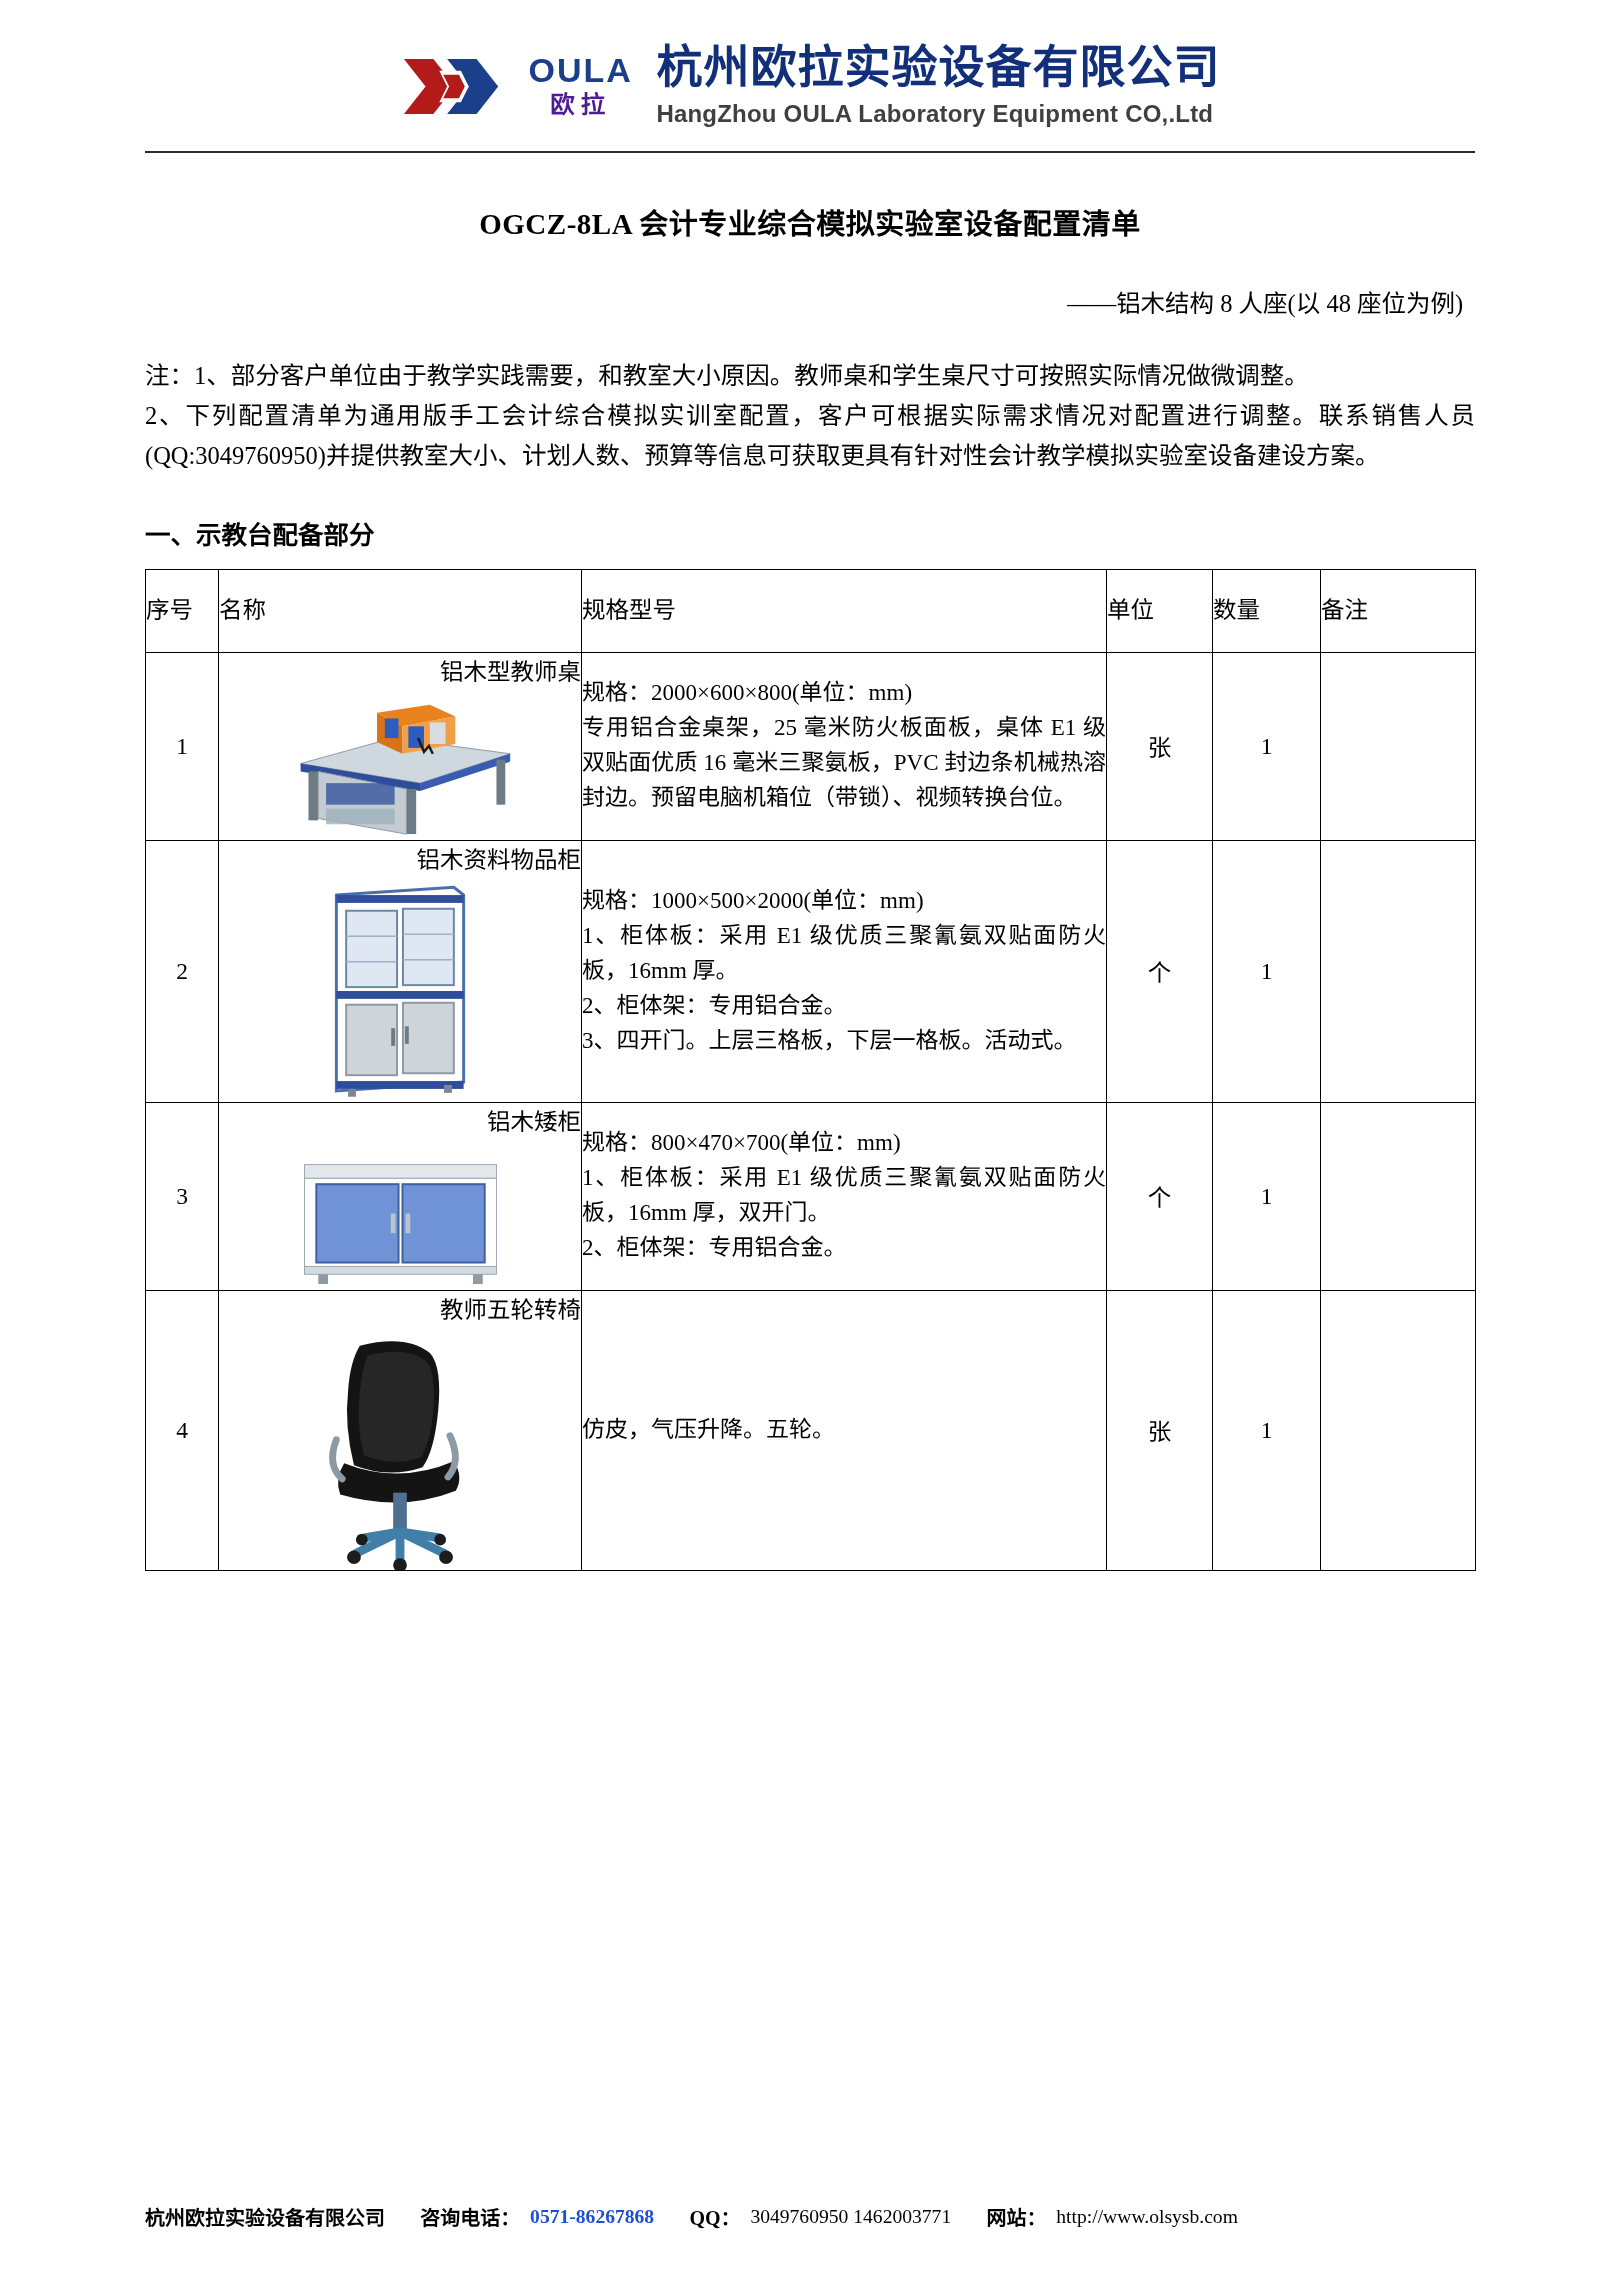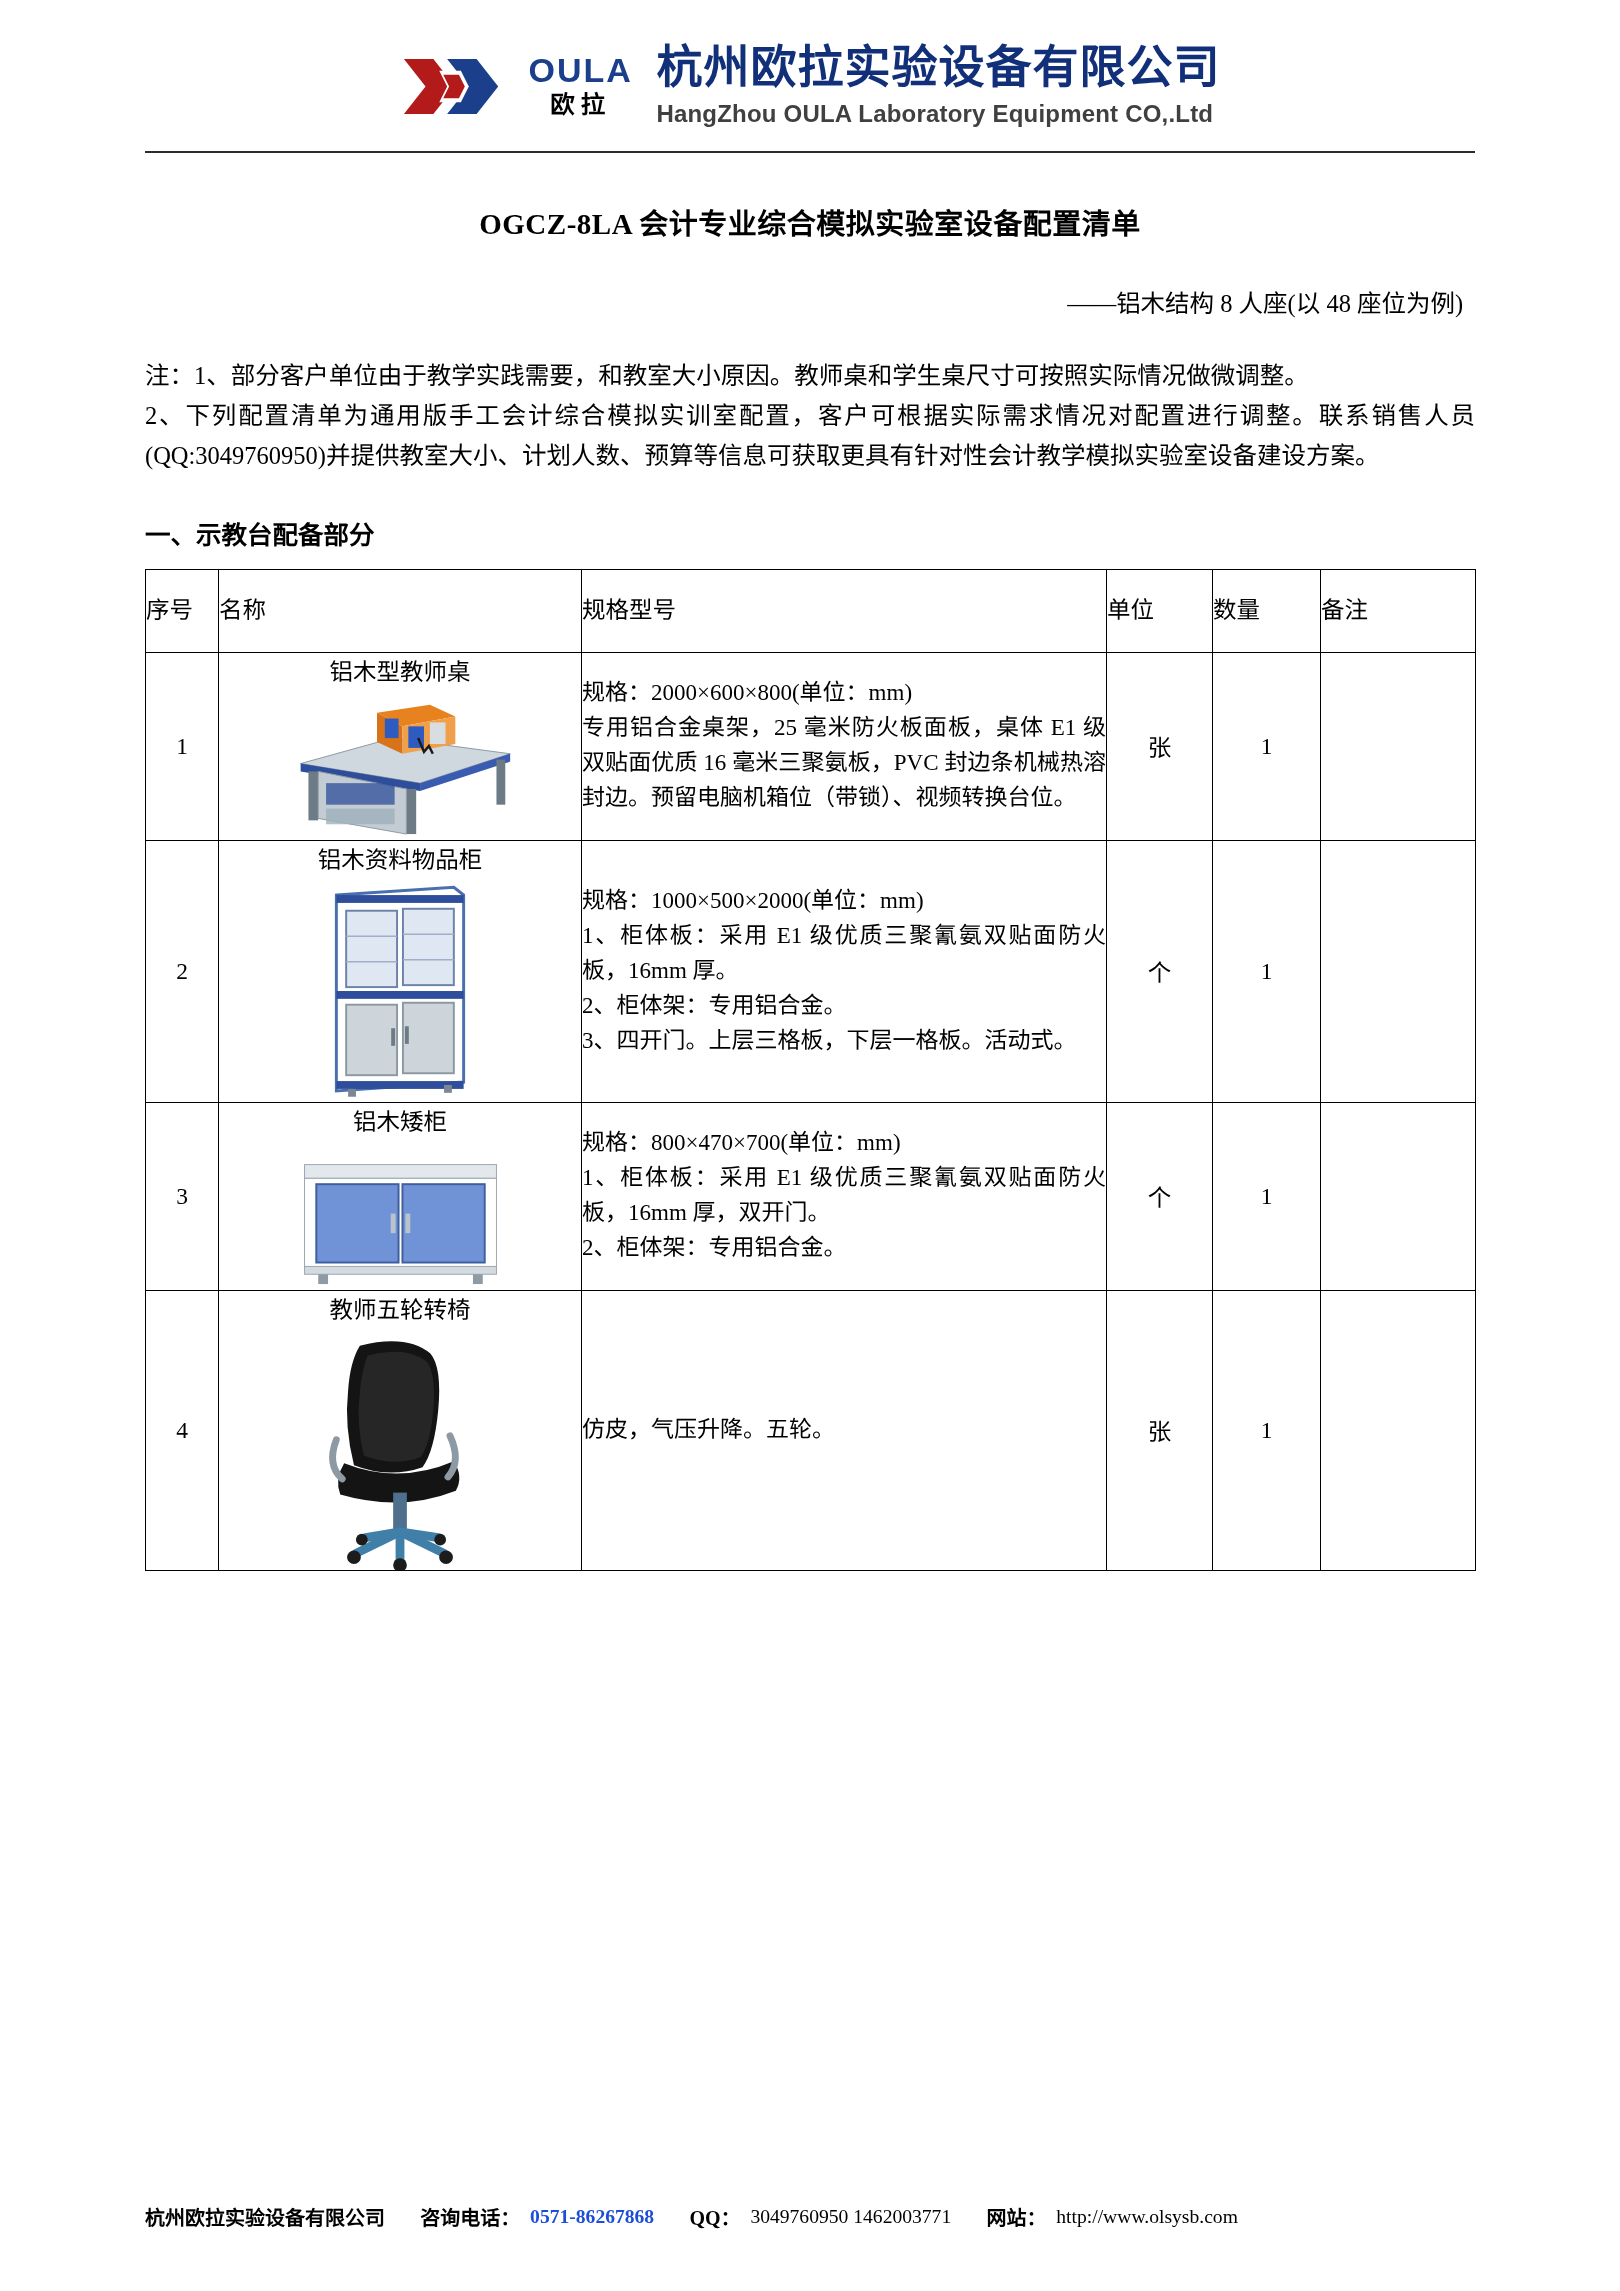--- a/index.html
+++ b/index.html
@@ -54,21 +54,21 @@
     font-weight: 700;
     font-size: 34px;
     letter-spacing: 2px;
     color: #1b3f8b;
   }
   .logo-cn {
     font-family: "Liberation Sans", sans-serif;
     font-weight: 700;
     font-size: 24.5px;
     letter-spacing: 5.9px;
-    color: #000000;
+    color: #4c1d95;
     margin-top: 5.9px;
   }
   .header-titles {
     display: flex;
     flex-direction: column;
     justify-content: center;
     margin-left: 5.9px;
   }
   .h-cn {
     font-family: "DejaVu Sans", sans-serif;
@@ -154,20 +154,21 @@
   }
   td.namecell {
     text-align: center;
     vertical-align: top;
     padding-top: 9.8px;
   }
   .name-label {
     font-size: 23.5px;
     display: block;
     margin-bottom: 5.9px;
+    text-align: right;
   }
   td.speccell {
     font-size: 23px;
     line-height: 1.52;
     padding: 9.8px 9.8px 9.8px 11.8px;
     vertical-align: middle;
     text-align: justify;
   }
   td.speccell.mid { vertical-align: middle; }
 

